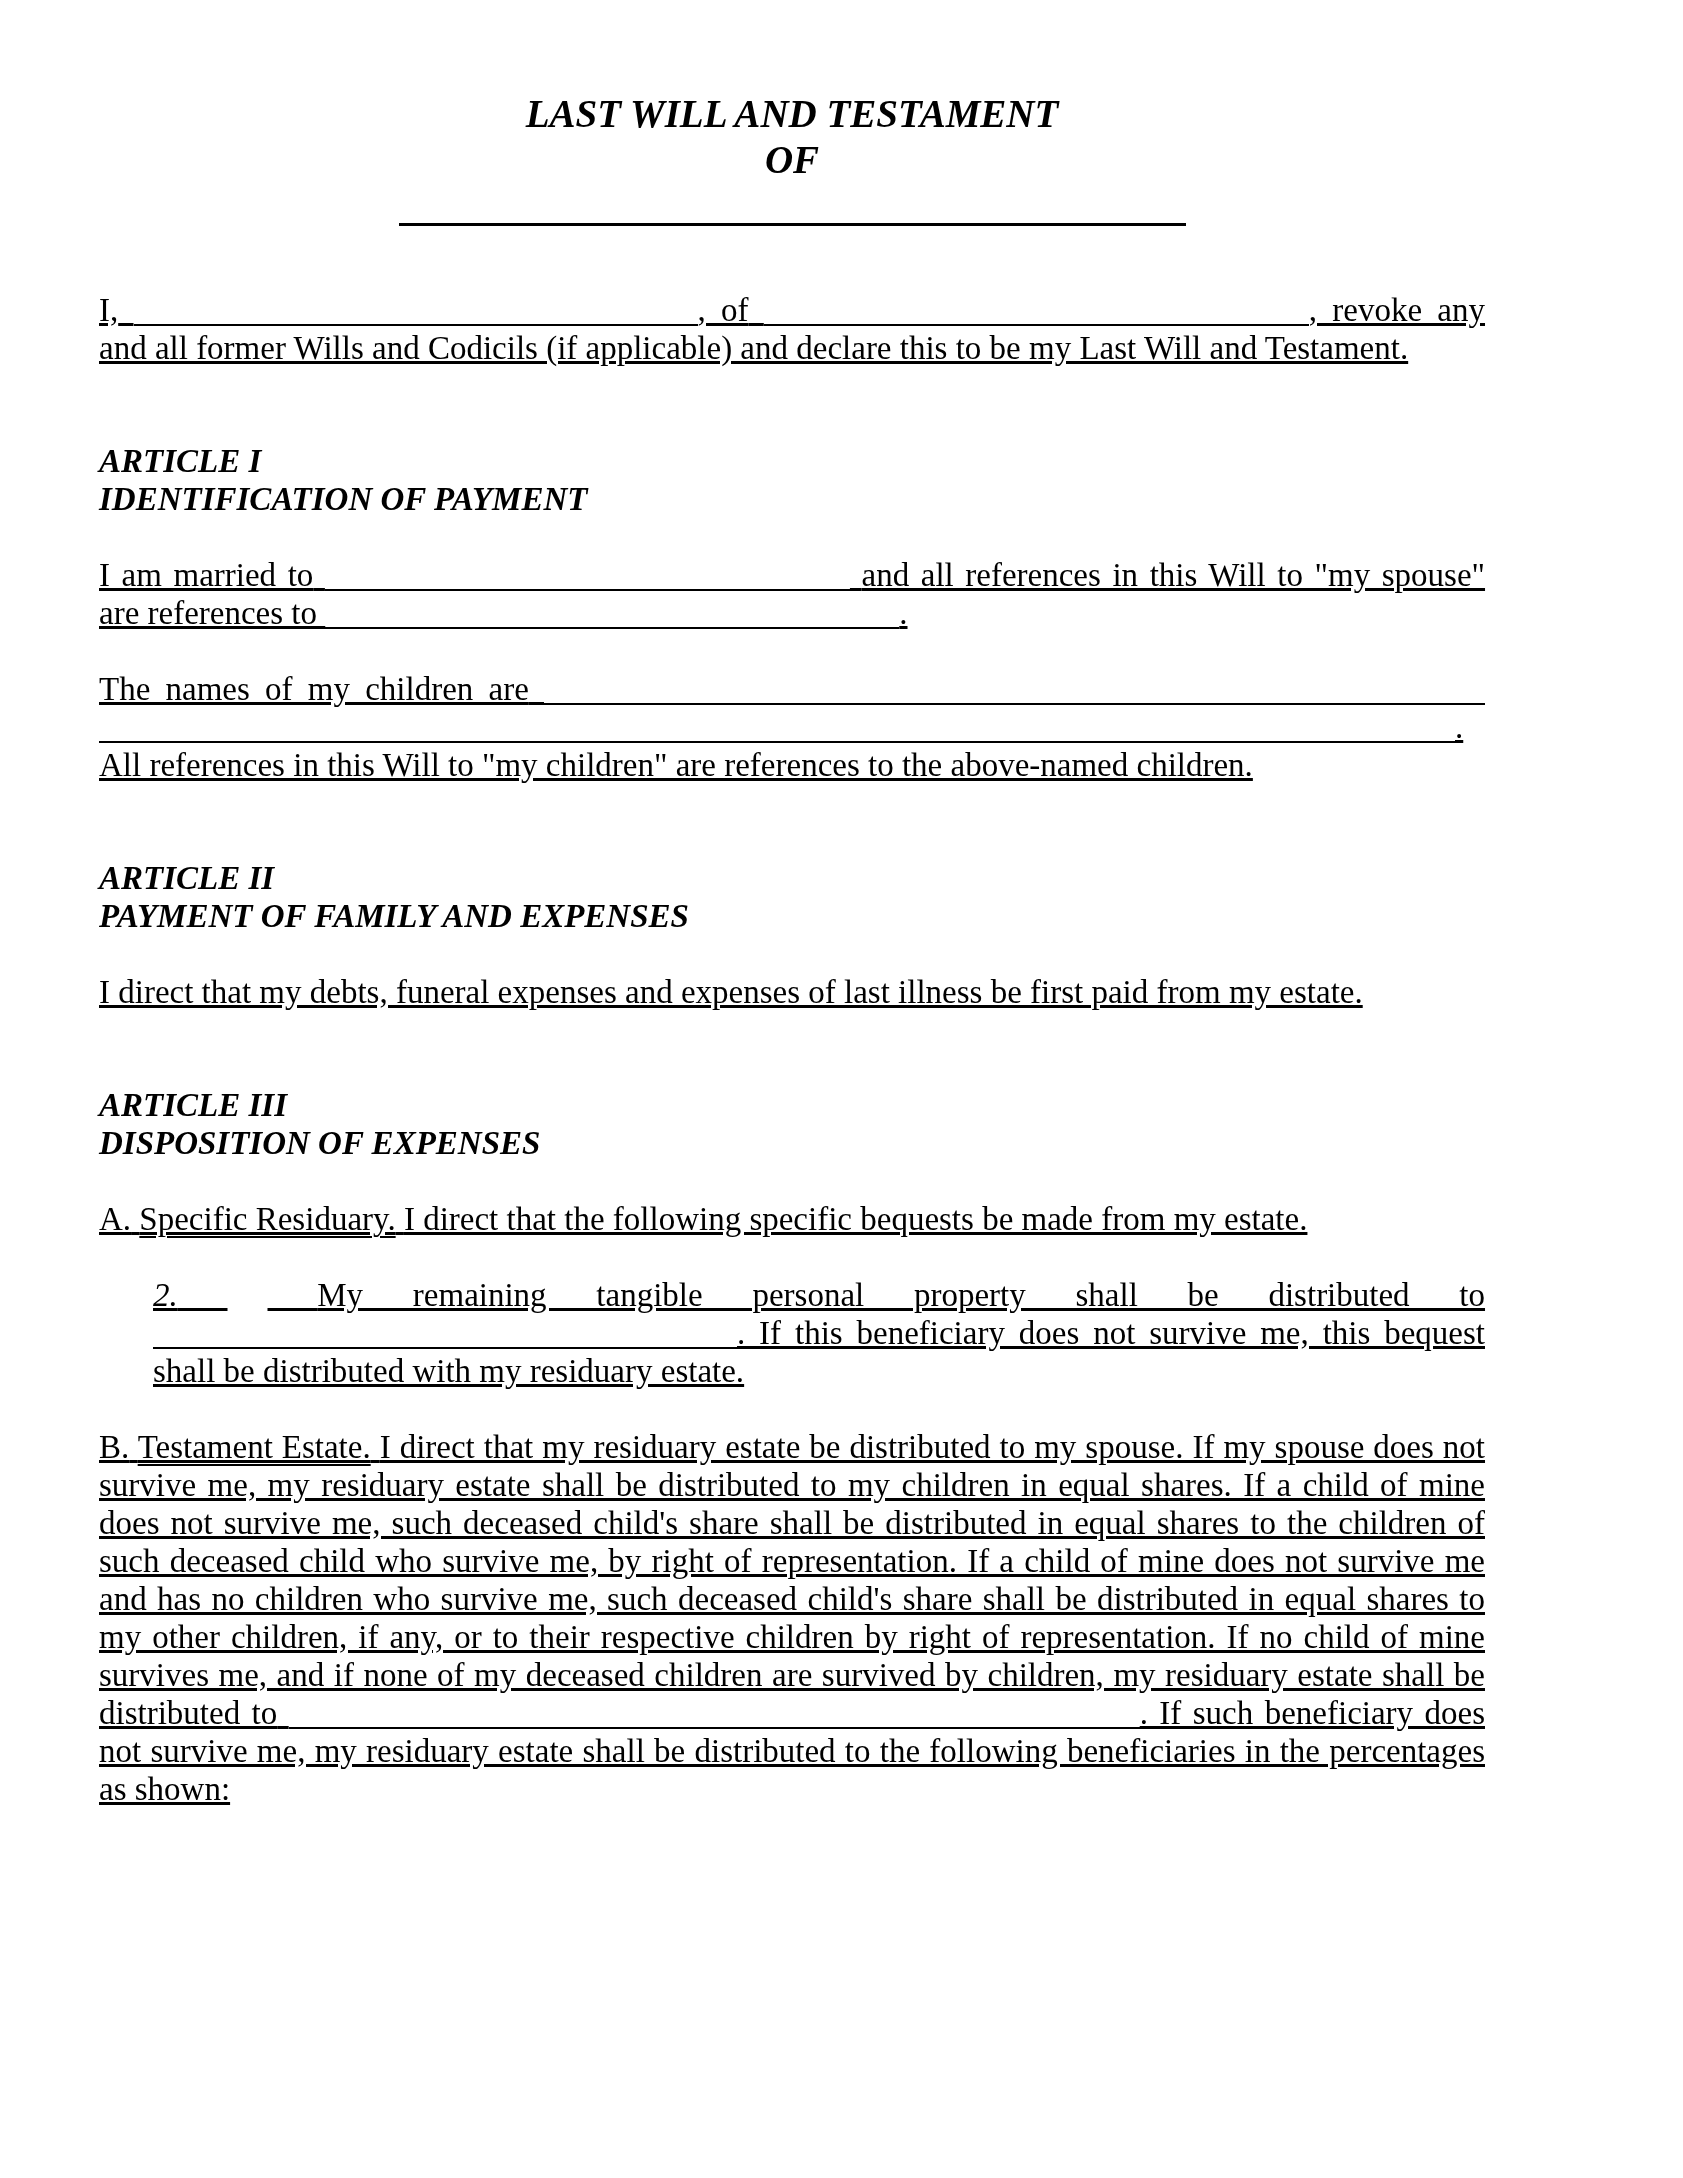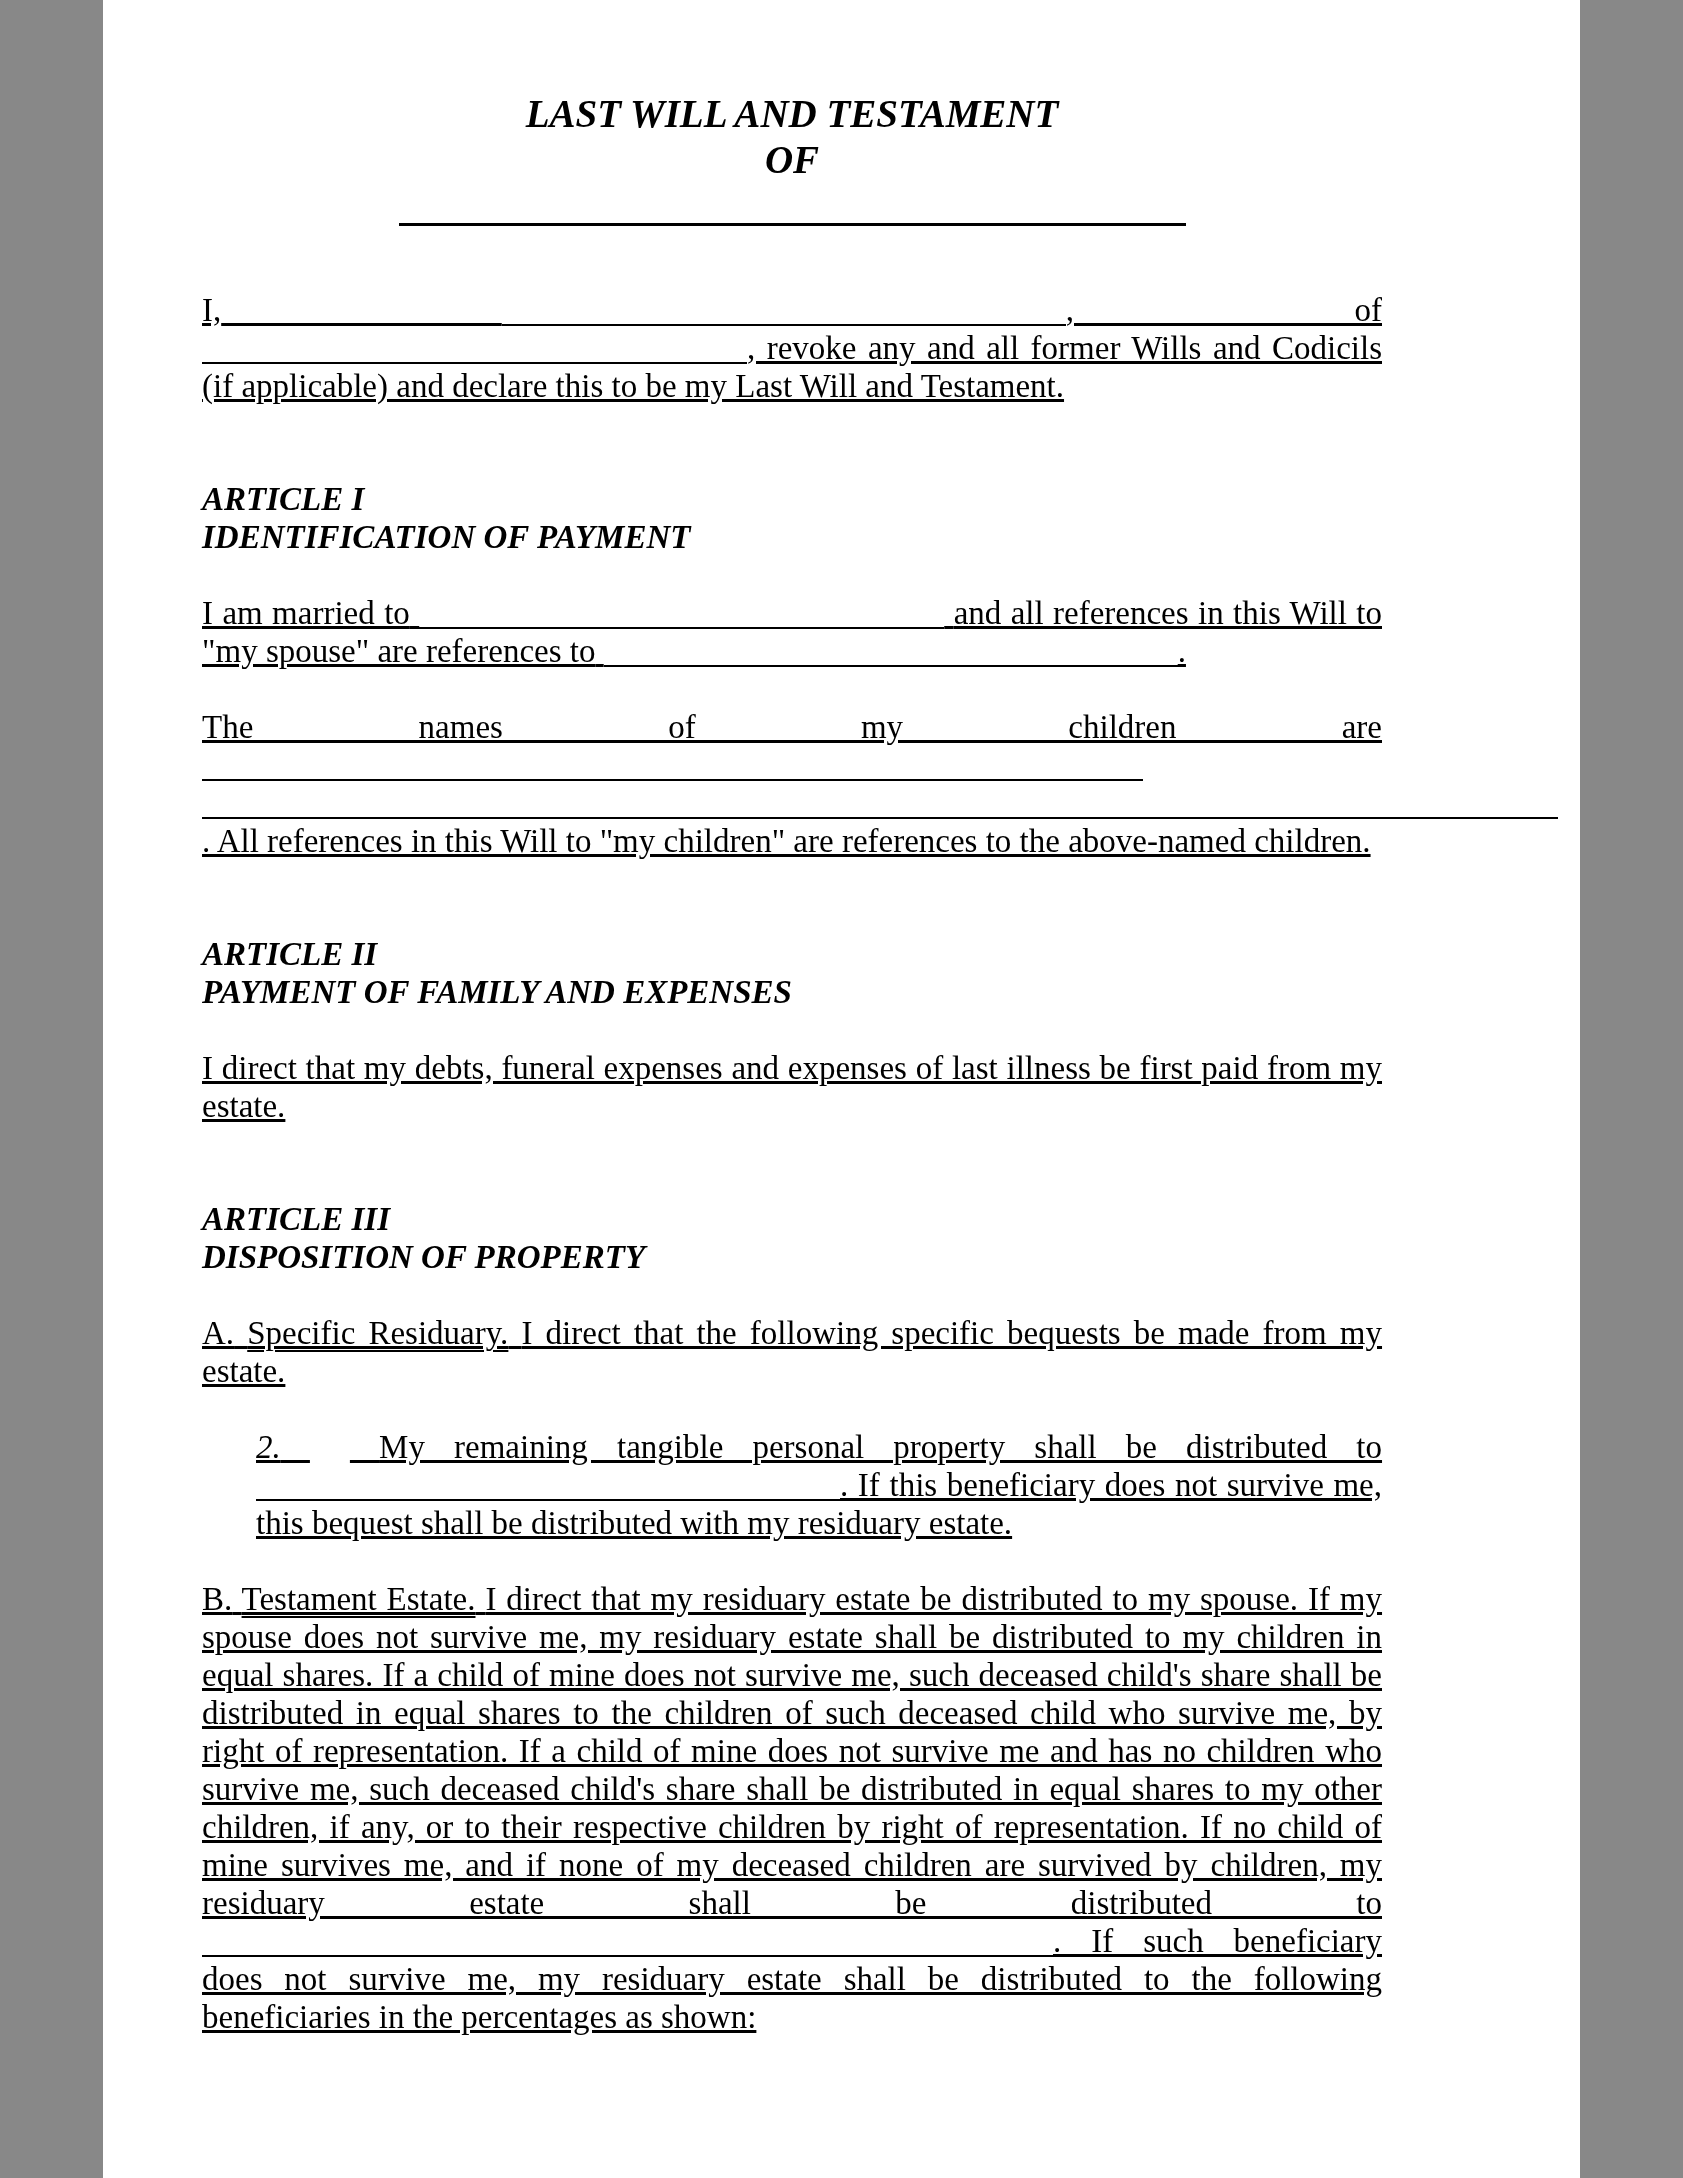--- a/index.html
+++ b/index.html
@@ -1,18 +1,18 @@
 <!DOCTYPE html>
 <html><head>
 <meta charset="utf-8">
 <style>
   html, body { margin: 0; padding: 0; background: #888; }
   .page {
     position: relative;
-    width: 1477px;
+    width: 1683px;
     height: 2178px;
     margin: 0 auto;
     background: #ffffff;
     color: #000000;
     box-sizing: border-box;
     padding: 91px 198px 59px 99px;
     font-family: "Liberation Serif", "DejaVu Serif", serif;
     font-size: 33px;
     line-height: 38px;
   }
@@ -95,21 +95,21 @@
     <div>ARTICLE II</div>
     <div>PAYMENT OF FAMILY AND EXPENSES</div>
   </div>
 
   <p class="para">
     <span>I direct that my debts, funeral expenses and expenses of last illness be first paid from my estate.</span>
   </p>
 
   <div class="heading">
     <div>ARTICLE III</div>
-    <div>DISPOSITION OF PROPERTY</div>
+    <div>DISPOSITION OF EXPENSES</div>
   </div>
 
   <p class="para">
     <span>A.</span>
     <span class="u">Specific Residuary.</span>
     <span>I direct that the following specific bequests be made from my estate.</span>
   </p>
 
 
   <p class="para item">

